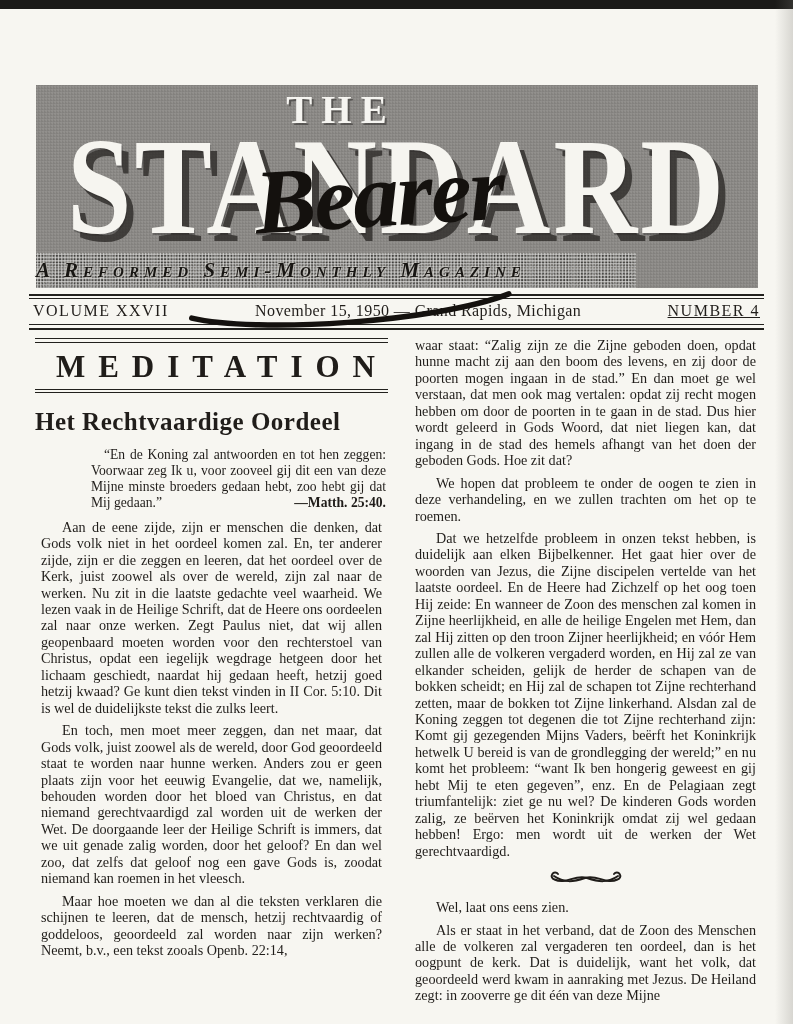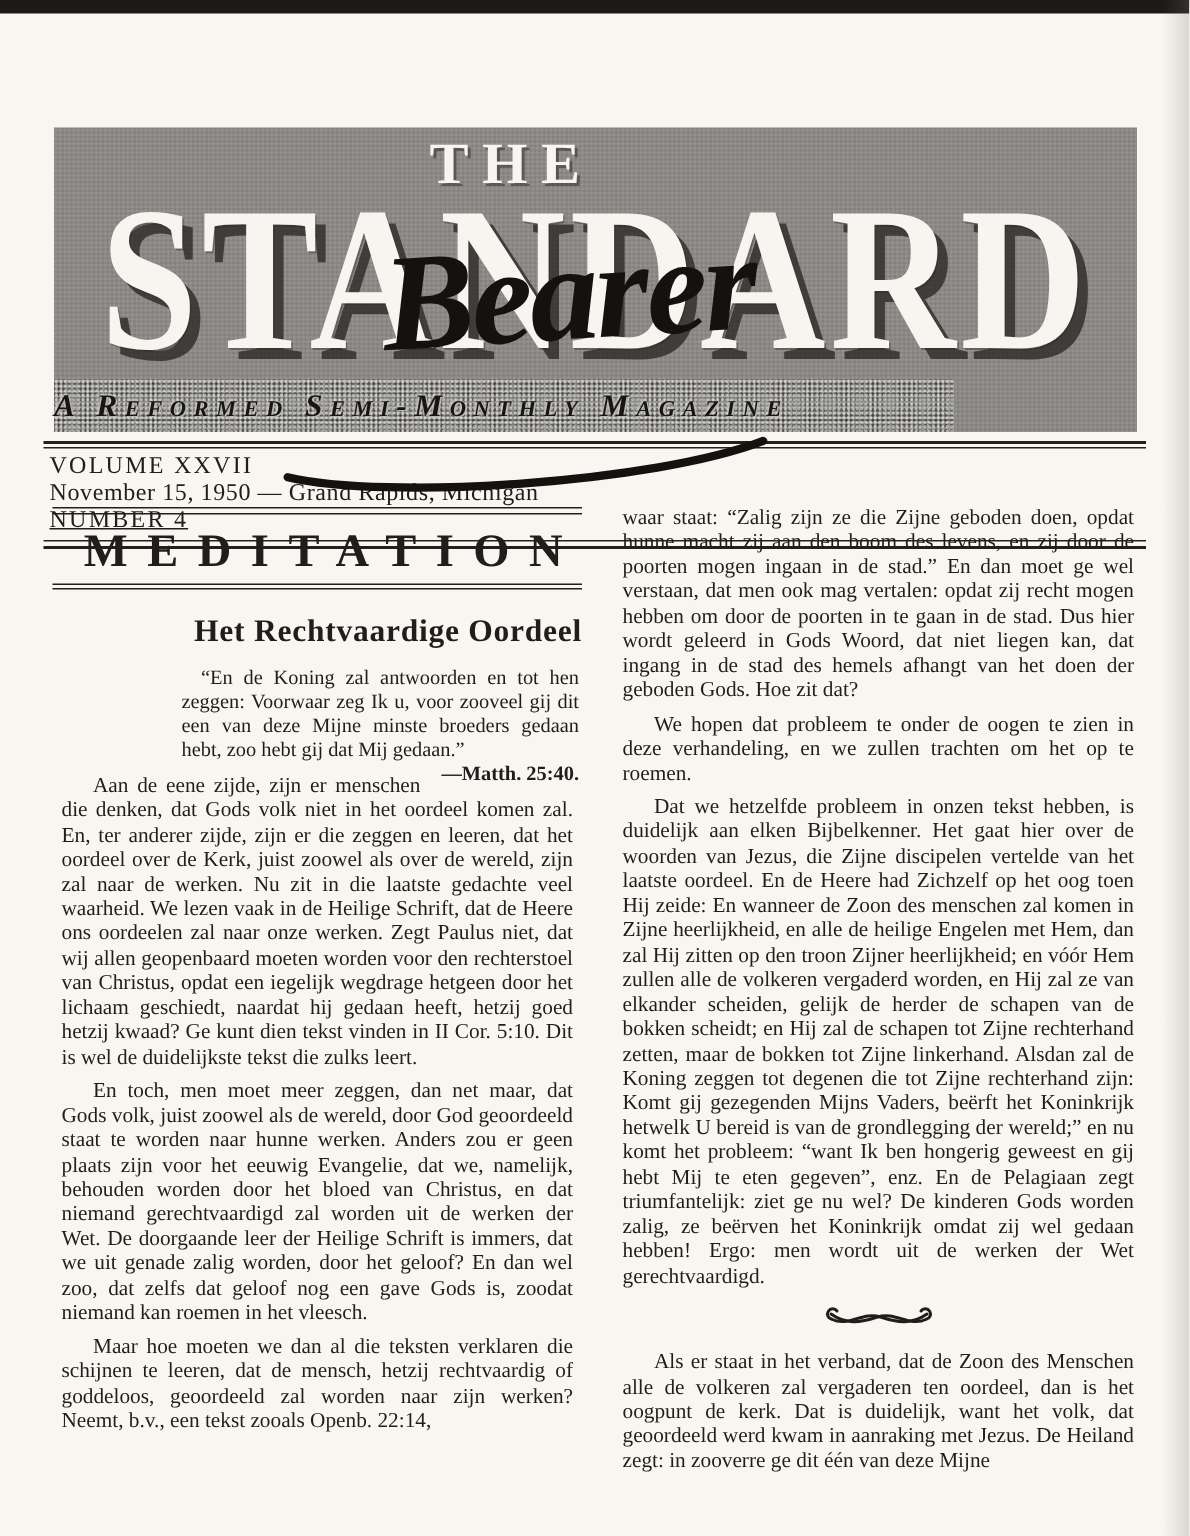--- a/index.html
+++ b/index.html
@@ -63,21 +63,21 @@
     font-size:21px;letter-spacing:5px;color:#181613;
     text-shadow:1px 1px 0 #b9b7b2, -1px -1px 1px rgba(220,218,212,.6);
     white-space:nowrap;
   }
   
   .issue-line{position:absolute;left:29px;top:294px;width:735px;}
   .rule-a{height:0;border-top:2.5px solid #21201d;border-bottom:1px solid #21201d;padding-top:2px;}
   .rule-b{height:0;border-top:1px solid #21201d;border-bottom:2px solid #21201d;padding-top:2.5px;}
   .issue-row{
     display:flex;align-items:baseline;justify-content:space-between;
-    padding:3px 4px 4px 4px;font-size:16px;flex-direction:column;
+    padding:3px 4px 4px 4px;font-size:16px;
   }
   .issue-vol{letter-spacing:1.5px;}
   .issue-date{letter-spacing:.4px;}
   .issue-num{letter-spacing:1.5px;text-decoration:underline;}
   
   .columns{position:absolute;left:35px;top:331px;width:728px;display:flex;gap:21px;}
   .col{width:353px;}
   .body-text p{
     margin:6px;padding:0;
     font-size:14.2px;line-height:16.45px;
@@ -87,25 +87,25 @@
   .no-first-indent p:first-child{text-indent:0;}
   
   .meditation-box{margin-top:7px;}
   .med-rule{height:0;border-top:1.5px solid #21201d;border-bottom:1px solid #21201d;padding-top:2.5px;}
   .med-title{
     margin:0;padding:7px 0 5px 0;text-align:right;
     font-size:31px;font-weight:bold;letter-spacing:13px;text-indent:13px;
     line-height:1.1;
   }
   .article-title{
-    margin:15px 0 0 0;text-align:right;
-    font-size:21px;font-weight:bold;letter-spacing:.5px;
+    margin:15px 0 0 0;text-align:left;
+    font-size:25px;font-weight:bold;letter-spacing:.5px;
   }
   .epigraph{
-    margin:11px 2px 8px 86px;
+    margin:11px 2px 8px 56px;
     font-size:13.6px;line-height:15.9px;
     text-align:justify;text-indent:13px;
   }
   .epigraph-source{float:right;text-indent:0;padding-left:14px;font-weight:bold;}
   
   .ornament{margin:9px 0 7px 0;text-align:center;}
   
   .edge-shade{
     position:absolute;right:0;top:0;width:18px;height:1024px;
     background:linear-gradient(to right, rgba(120,118,112,0), rgba(120,118,112,.25));
@@ -169,20 +169,21 @@
         </div>
       <div class="ornament">
         <svg width="78" height="20" viewBox="0 0 156 40">
           <g fill="none" stroke="#201d1a" stroke-width="4" stroke-linecap="round">
             <path d="M22 12 a7 7 0 1 0 -7 11 C 38 34 56 12 80 20 S 122 30 142 16"></path>
             <path d="M134 12 a7 7 0 1 1 7 11 C 118 34 100 12 76 20 S 34 30 14 16"></path>
           </g>
         </svg>
       </div>
       <div class="body-text">
+          <p>Wel, laat ons eens zien.</p>
           <p>Als er staat in het verband, dat de Zoon des Menschen alle de volkeren zal vergaderen ten oordeel, dan is het oogpunt de kerk.  Dat is duidelijk, want het volk, dat geoordeeld werd kwam in aanraking met Jezus.  De Heiland zegt: in zooverre ge dit één van deze Mijne</p>
         </div>
     </div>
 
   </div>
 
   <div class="edge-shade"></div>
 </div>
 
 </body></html>

